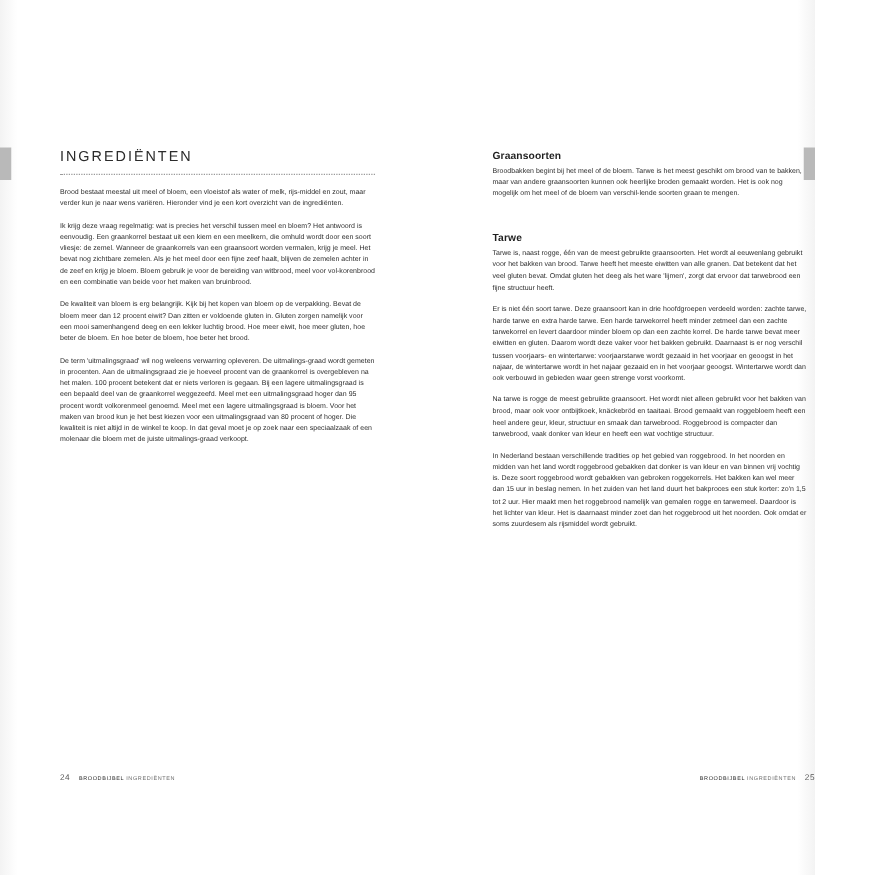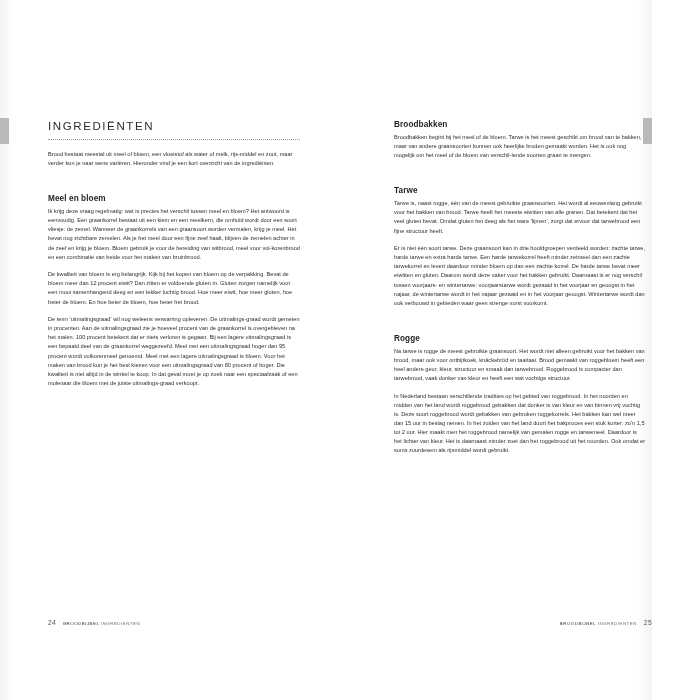--- a/index.html
+++ b/index.html
@@ -150,42 +150,40 @@
   <div class="page-shadow-right"></div>
   <div class="tab-left"></div>
   <div class="tab-right"></div>
   <div class="gutter"></div>
 
   <div class="page page-left">
     <div class="content">
       <h1 class="section-title">INGREDIËNTEN</h1>
       <div class="dotted-rule"></div>
       <p class="body">Brood bestaat meestal uit meel of bloem, een vloeistof als water of melk, rijs-middel en zout, maar verder kun je naar wens variëren. Hieronder vind je een kort overzicht van de ingrediënten.</p>
-      <h2 class="sub-title spaced">Meel en bloem</h2>
       <p class="body">Ik krijg deze vraag regelmatig: wat is precies het verschil tussen meel en bloem? Het antwoord is eenvoudig. Een graankorrel bestaat uit een kiem en een meelkern, die omhuld wordt door een soort vliesje: de zemel. Wanneer de graankorrels van een graansoort worden vermalen, krijg je meel. Het bevat nog zichtbare zemelen. Als je het meel door een fijne zeef haalt, blijven de zemelen achter in de zeef en krijg je bloem. Bloem gebruik je voor de bereiding van witbrood, meel voor vol-korenbrood en een combinatie van beide voor het maken van bruinbrood.</p>
       <p class="body">De kwaliteit van bloem is erg belangrijk. Kijk bij het kopen van bloem op de verpakking. Bevat de bloem meer dan 12 procent eiwit? Dan zitten er voldoende gluten in. Gluten zorgen namelijk voor een mooi samenhangend deeg en een lekker luchtig brood. Hoe meer eiwit, hoe meer gluten, hoe beter de bloem. En hoe beter de bloem, hoe beter het brood.</p>
       <p class="body">De term 'uitmalingsgraad' wil nog weleens verwarring opleveren. De uitmalings-graad wordt gemeten in procenten. Aan de uitmalingsgraad zie je hoeveel procent van de graankorrel is overgebleven na het malen. 100 procent betekent dat er niets verloren is gegaan. Bij een lagere uitmalingsgraad is een bepaald deel van de graankorrel weggezeefd. Meel met een uitmalingsgraad hoger dan 95 procent wordt volkorenmeel genoemd. Meel met een lagere uitmalingsgraad is bloem. Voor het maken van brood kun je het best kiezen voor een uitmalingsgraad van 80 procent of hoger. Die kwaliteit is niet altijd in de winkel te koop. In dat geval moet je op zoek naar een speciaalzaak of een molenaar die bloem met de juiste uitmalings-graad verkoopt.</p>
     </div>
     <div class="footer footer-left">
       <span class="pageno">24</span>
       <span class="crumb">
         <span class="bold">BROODBIJBEL</span>
         <span>INGREDIËNTEN</span>
       </span>
     </div>
   </div>
 
   <div class="page page-right">
     <div class="content">
-      <h2 class="sub-title">Broodbakken</h2>
+      <h2 class="sub-title">Graansoorten</h2>
       <p class="body">Broodbakken begint bij het meel of de bloem. Tarwe is het meest geschikt om brood van te bakken, maar van andere graansoorten kunnen ook heerlijke broden gemaakt worden. Het is ook nog mogelijk om het meel of de bloem van verschil-lende soorten graan te mengen.</p>
       <h2 class="sub-title spaced">Tarwe</h2>
       <p class="body">Tarwe is, naast rogge, één van de meest gebruikte graansoorten. Het wordt al eeuwenlang gebruikt voor het bakken van brood. Tarwe heeft het meeste eiwitten van alle granen. Dat betekent dat het veel gluten bevat. Omdat gluten het deeg als het ware 'lijmen', zorgt dat ervoor dat tarwebrood een fijne structuur heeft.</p>
       <p class="body">Er is niet één soort tarwe. Deze graansoort kan in drie hoofdgroepen verdeeld worden: zachte tarwe, harde tarwe en extra harde tarwe. Een harde tarwekorrel heeft minder zetmeel dan een zachte tarwekorrel en levert daardoor minder bloem op dan een zachte korrel. De harde tarwe bevat meer eiwitten en gluten. Daarom wordt deze vaker voor het bakken gebruikt. Daarnaast is er nog verschil tussen voorjaars- en wintertarwe: voorjaarstarwe wordt gezaaid in het voorjaar en geoogst in het najaar, de wintertarwe wordt in het najaar gezaaid en in het voorjaar geoogst. Wintertarwe wordt dan ook verbouwd in gebieden waar geen strenge vorst voorkomt.</p>
-      <h2 class="sub-title spaced">Rogge</h2>
       <p class="body">Na tarwe is rogge de meest gebruikte graansoort. Het wordt niet alleen gebruikt voor het bakken van brood, maar ook voor ontbijtkoek, knäckebröd en taaitaai. Brood gemaakt van roggebloem heeft een heel andere geur, kleur, structuur en smaak dan tarwebrood. Roggebrood is compacter dan tarwebrood, vaak donker van kleur en heeft een wat vochtige structuur.</p>
       <p class="body">In Nederland bestaan verschillende tradities op het gebied van roggebrood. In het noorden en midden van het land wordt roggebrood gebakken dat donker is van kleur en van binnen vrij vochtig is. Deze soort roggebrood wordt gebakken van gebroken roggekorrels. Het bakken kan wel meer dan 15 uur in beslag nemen. In het zuiden van het land duurt het bakproces een stuk korter: zo'n 1,5 tot 2 uur. Hier maakt men het roggebrood namelijk van gemalen rogge en tarwemeel. Daardoor is het lichter van kleur. Het is daarnaast minder zoet dan het roggebrood uit het noorden. Ook omdat er soms zuurdesem als rijsmiddel wordt gebruikt.</p>
     </div>
     <div class="footer footer-right">
       <span class="crumb">
         <span class="bold">BROODBIJBEL</span>
         <span>INGREDIËNTEN</span>
       </span>
       <span class="pageno">25</span>
     </div>

